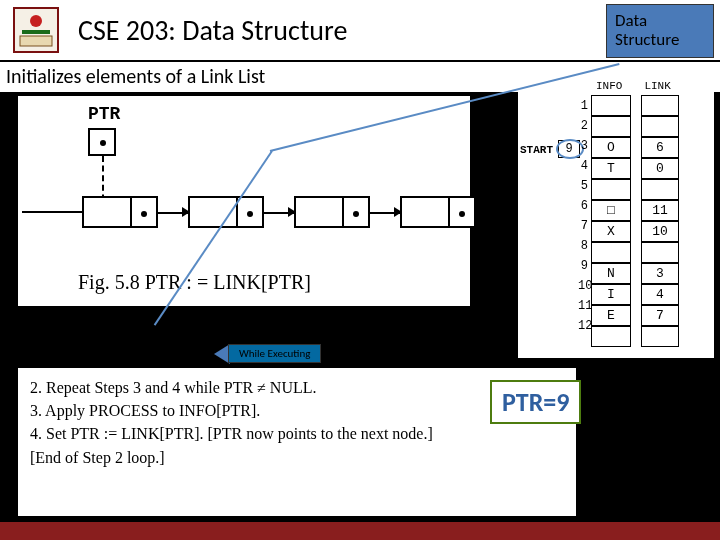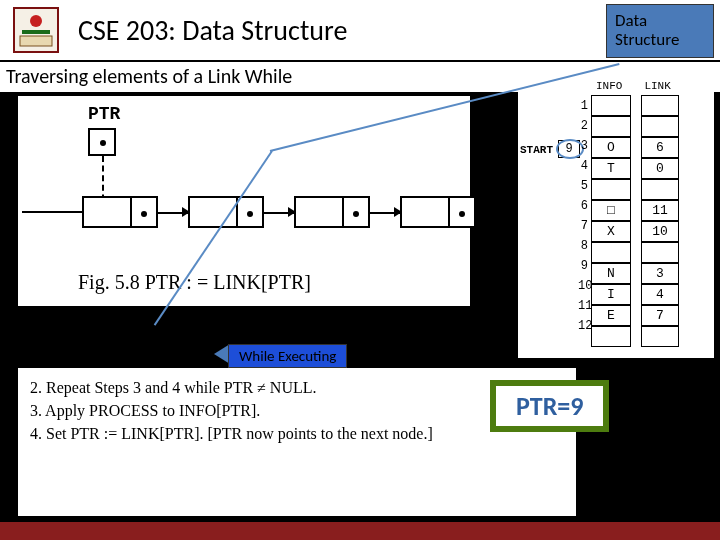--- a/index.html
+++ b/index.html
@@ -54,24 +54,24 @@
   .rtable .cell.link { width: 38px; margin-left: 10px; }
   .rownum { position: absolute; left: 60px; font-size: 12px; text-align: right; width: 10px; }
   .start-label { position: absolute; top: 66px; left: 2px; font-size: 11px; font-weight: bold; text-align: center; }
   .start-box { position: absolute; top: 62px; left: 40px; width: 22px; height: 18px; border: 1px solid #000; display: flex; align-items: center; justify-content: center; font-size: 12px; }
   .start-circle { position: absolute; top: 61px; left: 38px; width: 28px; height: 20px; border: 2px solid #5a8bc4; border-radius: 50%; }
   
   
   .algo { position: absolute; left: 18px; bottom: 24px; width: 558px; height: 148px; background: #fff; font-family: 'Times New Roman', serif; font-size: 16px; padding: 8px 12px; line-height: 1.45; }
   .algo .step { white-space: nowrap; }
   
-  .while-badge { position: absolute; top: 344px; left: 228px; background: #1d4ed8; border: 1px solid #333; padding: 2px 10px; font-size: 15px; color: #000; z-index: 5; }
+  .while-badge { position: absolute; top: 344px; left: 228px; background: #0369a1; border: 1px solid #333; padding: 2px 10px; font-size: 11px; color: #000; z-index: 5; }
   .while-arrow { position: absolute; top: 344px; left: 214px; width: 0; height: 0; border-top: 10px solid transparent; border-bottom: 10px solid transparent; border-right: 16px solid #4a7ab8; z-index: 5; }
   
-  .ptr-badge { position: absolute; top: 380px; left: 490px; background: #fff; border: 6px solid #4d7c0f; padding: 4px 20px; font-size: 26px; font-weight: bold; color: #2f5f9f; z-index: 6; }
+  .ptr-badge { position: absolute; top: 380px; left: 490px; background: #fff; border: 2px solid #4d7c0f; padding: 4px 10px; font-size: 26px; font-weight: bold; color: #2f5f9f; z-index: 6; }
   
   
   .blue-line { position: absolute; top: 150px; left: 270px; width: 360px; height: 0; border-top: 2px solid #5a8bc4; transform-origin: left center; transform: rotate(-14deg); z-index: 4; }
   .blue-line2 { position: absolute; top: 150px; left: 62px; width: 210px; height: 0; border-top: 2px solid #5a8bc4; transform-origin: right center; transform: rotate(-56deg); z-index: 4; }
   
   .footer-bar { position: absolute; bottom: 0; left: 0; right: 0; height: 18px; background: #891e1e; }
 </style>
 </head>
 <body>
 
@@ -84,21 +84,21 @@
       <rect x="8" y="30" width="32" height="10" fill="#e8d8b0" stroke="#7a5020"></rect>
     </svg>
   </div>
   <div class="header-title">CSE 203: Data Structure</div>
   <div class="header-badge">
     <span>Data</span>
     <span>Structure</span>
   </div>
 </div>
 
-<div class="subtitle">Traversing elements of a Link While</div>
+<div class="subtitle">Initializes elements of a Link List</div>
 
 <div class="body-black"></div>
 
 <div class="fig-left">
   <div class="ptr-label">PTR</div>
   <div class="ptr-box"></div>
   <div class="ptr-dot"></div>
   <div class="dashline dl1"></div>
   <div class="hline"></div>
   <div class="harrow"></div>
@@ -201,20 +201,21 @@
     </div>
 </div>
 
 <div class="blue-line"></div>
 <div class="blue-line2"></div>
 
 <div class="algo">
   <div class="step">2.  Repeat Steps 3 and 4 while PTR ≠ NULL.</div>
   <div class="step">3.      Apply PROCESS to INFO[PTR].</div>
   <div class="step">4.      Set PTR := LINK[PTR].  [PTR now points to the next node.]</div>
+  <div class="step">    [End of Step 2 loop.]</div>
 </div>
 
 <div class="while-arrow"></div>
 <div class="while-badge">While Executing</div>
 
 <div class="ptr-badge">PTR=9</div>
 
 <div class="footer-bar"></div>
 
 </body></html>

